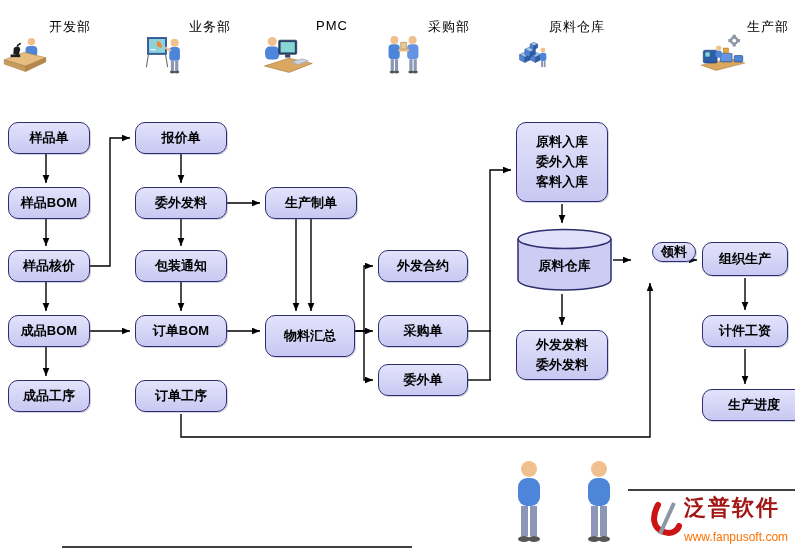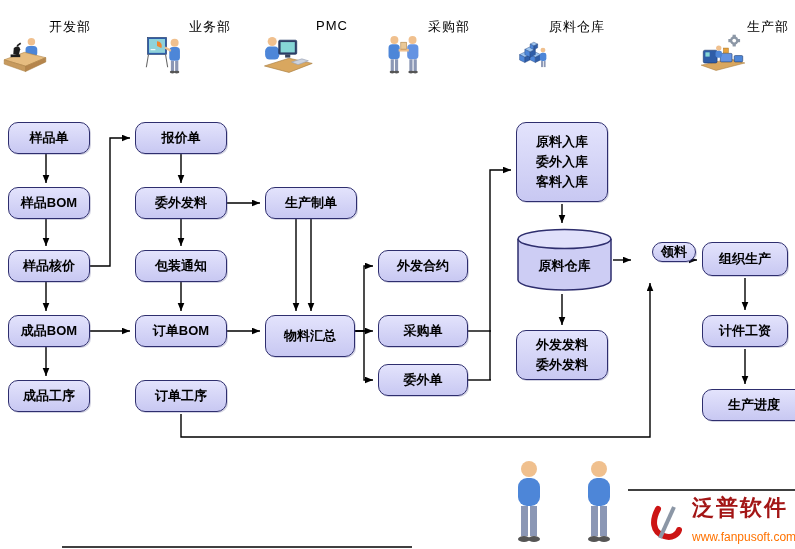--- a/index.html
+++ b/index.html
@@ -49,21 +49,21 @@
   .cyl svg{position:absolute;left:0;top:0}
   .cyl-label{position:absolute;left:0;top:29px;width:100%;text-align:center;
     font-size:13px;font-weight:bold;color:#000}
 
   
   .person{position:absolute;z-index:2}
   #person-1{left:512px;top:460px}
   #person-2{left:582px;top:460px}
 
   
-  .logo{position:absolute;left:648px;top:496px;display:flex;align-items:flex-end;gap:10px;z-index:3}
+  .logo{position:absolute;left:648px;top:496px;display:flex;align-items:center;gap:2px;z-index:3}
   .logo-brand{font-size:22px;font-weight:bold;color:#a31616;letter-spacing:2px;
     font-family:"Liberation Serif","DejaVu Serif",serif;line-height:1.1}
   .logo-url{font-size:12px;color:#ff7200;margin-top:10px;text-align:right}
 </style>
 </head>
 <body>
 
 <div class="canvas">
 
   <svg class="wires" width="795" height="549">

